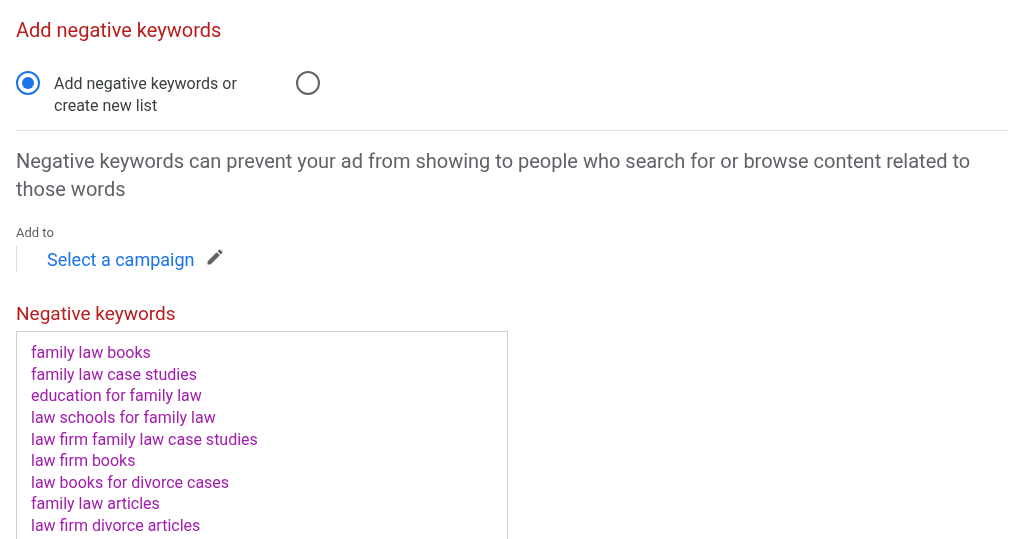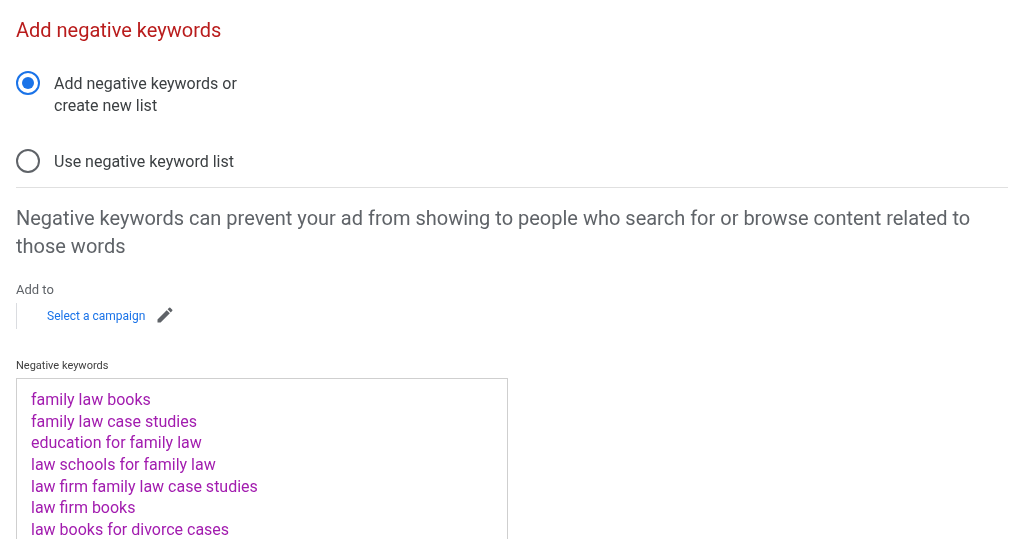--- a/index.html
+++ b/index.html
@@ -18,21 +18,20 @@
       font-size: 20px;
       color: #b91c1c;
       font-weight: 400;
       margin-bottom: 28px;
     }
     .radio-row {
       display: flex;
       gap: 32px;
       align-items: flex-start;
       margin-bottom: 14px;
-      flex-direction: column;
     }
     .radio-option {
       display: flex;
       align-items: flex-start;
       gap: 14px;
       cursor: pointer;
     }
     .radio-circle {
       width: 24px;
       height: 24px;
@@ -106,31 +105,31 @@
     .vdiv {
       width: 1px;
       height: 26px;
       background: #dadce0;
     }
     .select-campaign {
       display: inline-flex;
       align-items: center;
       gap: 10px;
       color: #1a73e8;
-      font-size: 12px;
+      font-size: 18px;
       cursor: pointer;
     }
     .pencil-icon svg {
       width: 20px;
       height: 20px;
       fill: #5f6368;
     }
     .neg-label {
-      font-size: 11px;
-      color: #404040;
+      font-size: 19px;
+      color: #b91c1c;
       margin-bottom: 6px;
     }
     .textarea-box {
       width: 492px;
       border: 1px solid #cfcfcf;
       border-bottom: none;
       padding: 10px 14px;
       font-size: 16px;
       color: #a21caf;
       line-height: 1.35;
@@ -145,21 +144,20 @@
 
 <h1 class="page-title">Add negative keywords</h1>
 
 <div class="radio-row">
   <div class="radio-option">
     <span class="radio-circle checked"></span>
     <span class="radio-label">Add negative keywords or create new list</span>
   </div>
   <div class="radio-option">
     <span class="radio-circle unchecked"></span>
-    <span class="radio-label">Use negative keyword list</span>
   </div>
 </div>
 
 <hr class="divider">
 
 <p class="description">Negative keywords can prevent your ad from showing to people who search for or browse content related to those words</p>
 
 <div class="addto-label">Add to</div>
 
 <div class="addto-row">

